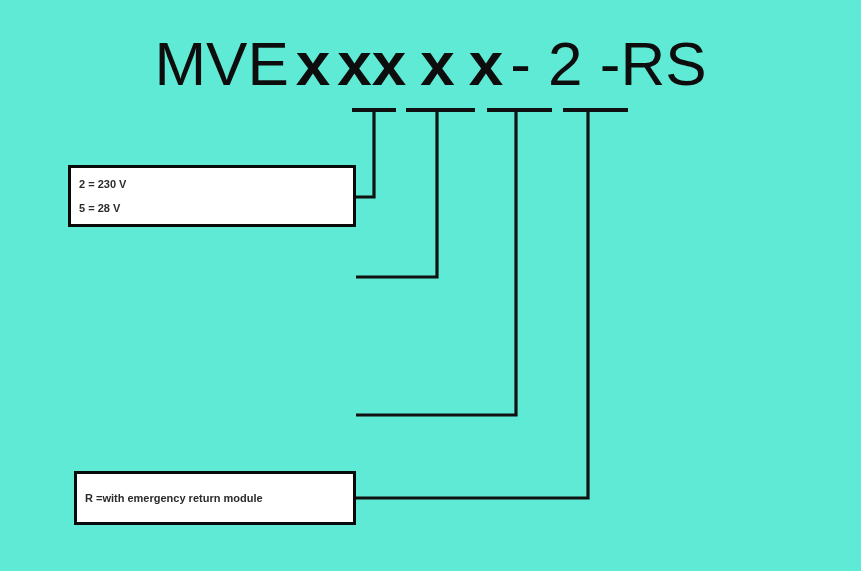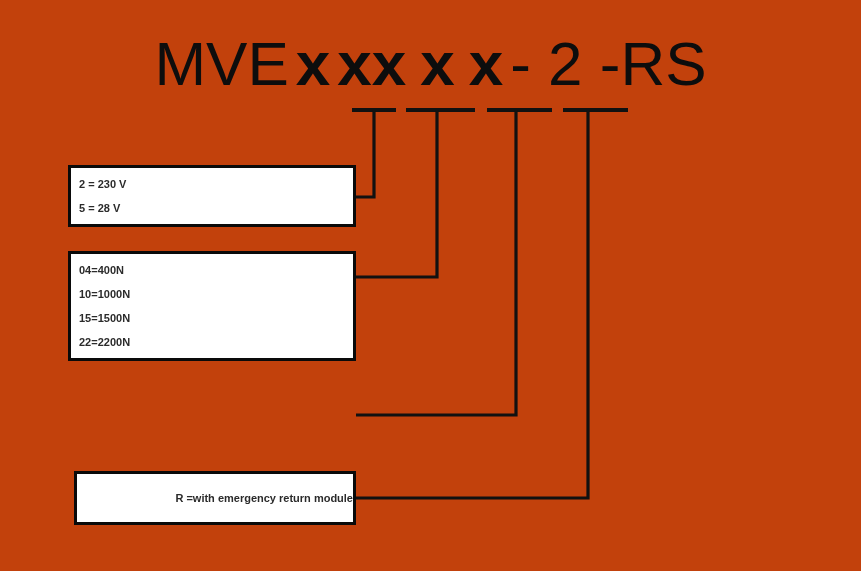--- a/index.html
+++ b/index.html
@@ -9,21 +9,21 @@
     background: #ffffff;
   }
   body {
     font-family: "Liberation Sans", sans-serif;
     color: #000000;
   }
   #canvas {
     position: relative;
     width: 861px;
     height: 571px;
-    background: #c2410c;
+    background: #5eead4;
     overflow: hidden;
   }
 
   
   #code-string {
     position: absolute;
     left: 0;
     top: 28px;
     width: 861px;
     text-align: center;
@@ -66,21 +66,21 @@
     font-size: 11px;
     line-height: 24px;
     font-weight: 600;
     color: #2b2b2b;
     white-space: nowrap;
   }
 
   #box-voltage   { left: 68px;  top: 165px; width: 288px; height: 62px; }
   #box-force     { left: 68px;  top: 251px; width: 288px; height: 110px; }
   #box-yoke      { left: 74px;  top: 386px; width: 282px; height: 58px; }
-  #box-emergency { left: 74px;  top: 471px; width: 282px; height: 54px; align-items: flex-end; }
+  #box-emergency { left: 74px;  top: 471px; width: 282px; height: 54px; }
 </style>
 </head>
 <body>
 
 <div id="canvas">
 
   <div id="code-string">
     <span class="lit">MVE</span><span class="sp-sm"></span><span class="ph">x</span><span class="sp-sm"></span><span class="ph">xx</span><span class="sp-md"></span><span class="ph">x</span><span class="sp-md"></span><span class="ph">x</span><span class="sp-sm"></span><span class="lit">- 2 -RS</span>
   </div>
 
@@ -103,25 +103,19 @@
 
       <path d="M 588 110 L 588 498 L 356 498"></path>
     </g>
   </svg>
 
   <div class="legend-box" id="box-voltage">
     <div class="legend-line">2 = 230 V</div>
     <div class="legend-line">5 = 28 V</div>
   </div>
 
-  <div class="legend-box" id="box-force">
-    <div class="legend-line">04=400N</div>
-    <div class="legend-line">10=1000N</div>
-    <div class="legend-line">15=1500N</div>
-    <div class="legend-line">22=2200N</div>
-  </div>
 
 
   <div class="legend-box" id="box-emergency">
     <div class="legend-line">R =with emergency return module</div>
   </div>
 
 </div>
 
 </body></html>

